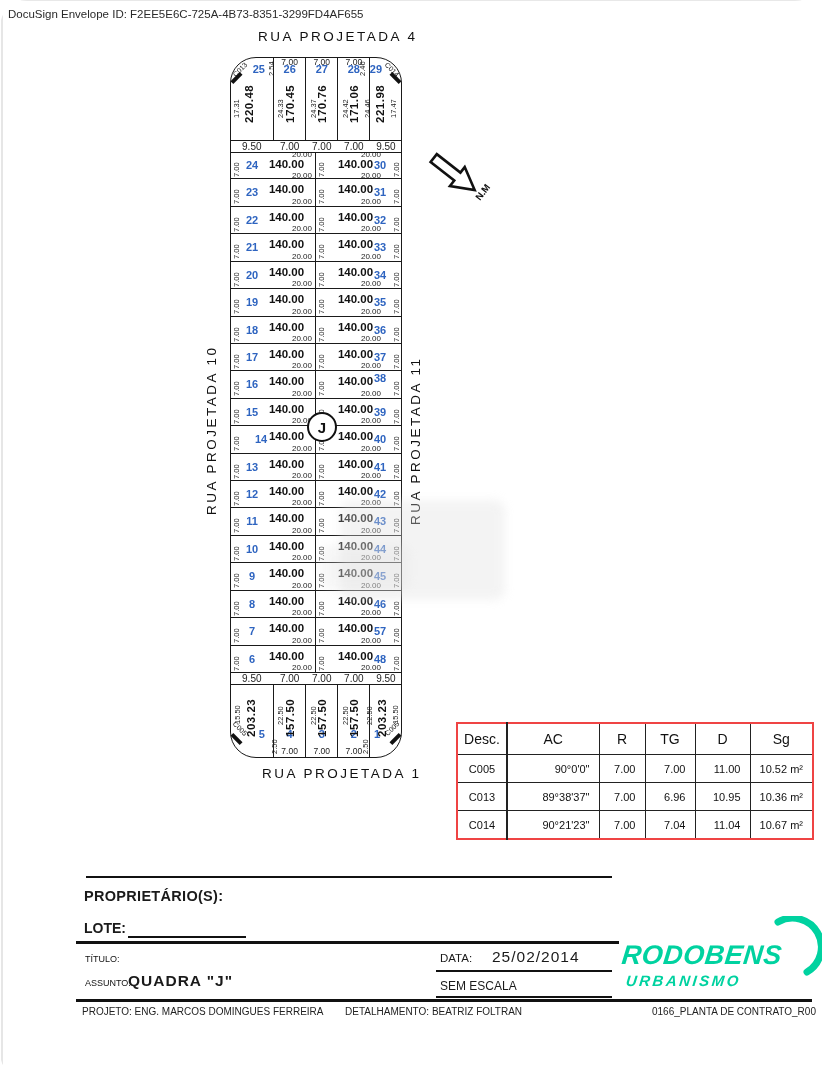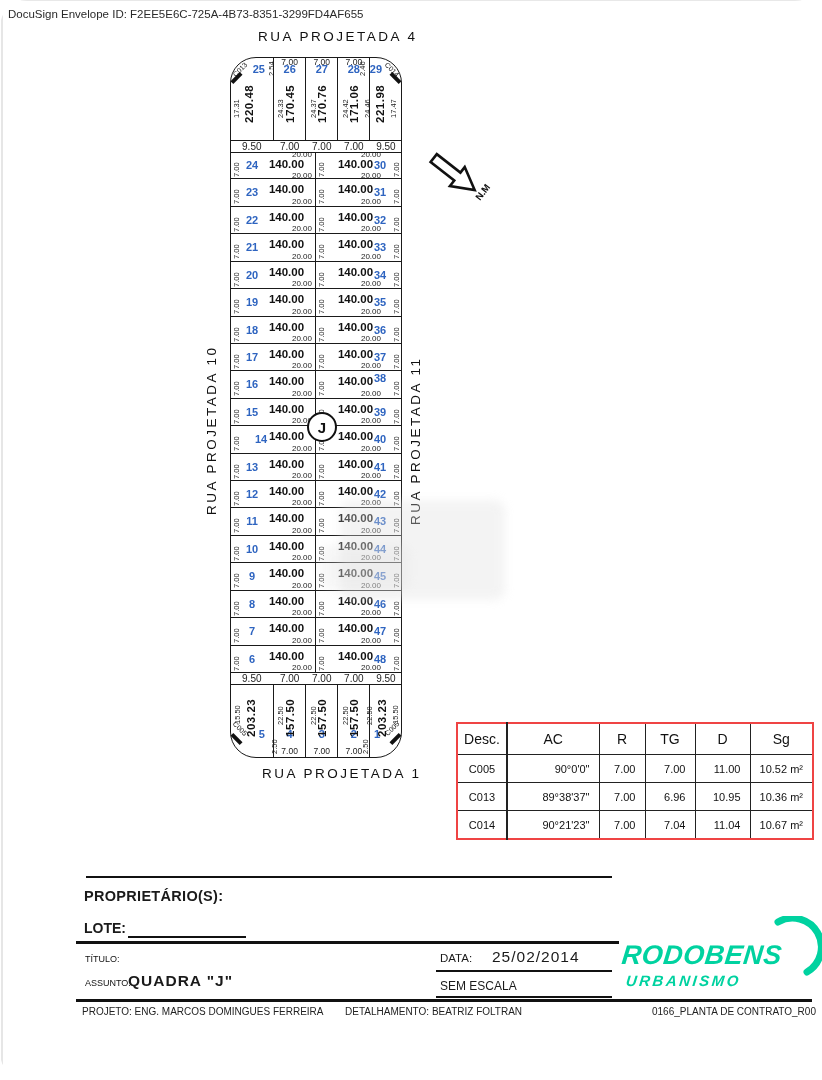--- a/index.html
+++ b/index.html
@@ -302,21 +302,21 @@
           <span class="d7" style="position: absolute; right: 1.5px; top: 2px; height: 23px;">7.00</span>
         </div>
         <div class="mrow">
           <span class="d7" style="position: absolute; left: 1.5px; top: 2px; height: 23px;">7.00</span>
           <span class="mnum" style="position: absolute; left: 13px; top: 7px; width: 18px;">7</span>
           <span class="marea" style="position: absolute; left: 31px; top: 4px; width: 51px;">140.00</span>
           <span class="m20" style="position: absolute; left: 31px; bottom: 0px; width: 51px;">20.00</span>
           <span class="d7" style="position: absolute; left: 87px; top: 2px; height: 23px;">7.00</span>
           <span class="marea" style="position: absolute; left: 100px; top: 4px; width: 51px;">140.00</span>
           <span class="m20" style="position: absolute; left: 100px; bottom: 0px; width: 51px;">20.00</span>
-          <span class="mnum" style="position: absolute; right: 13px; top: 7px; width: 18px;">47</span>
+          <span class="mnum" style="position: absolute; right: 13px; top: 7px; width: 18px;">57</span>
           <span class="d7" style="position: absolute; right: 1.5px; top: 2px; height: 23px;">7.00</span>
         </div>
         <div class="mrow">
           <span class="d7" style="position: absolute; left: 1.5px; top: 2px; height: 23px;">7.00</span>
           <span class="mnum" style="position: absolute; left: 13px; top: 7px; width: 18px;">6</span>
           <span class="marea" style="position: absolute; left: 31px; top: 4px; width: 51px;">140.00</span>
           <span class="m20" style="position: absolute; left: 31px; bottom: 0px; width: 51px;">20.00</span>
           <span class="d7" style="position: absolute; left: 87px; top: 2px; height: 23px;">7.00</span>
           <span class="marea" style="position: absolute; left: 100px; top: 4px; width: 51px;">140.00</span>
           <span class="m20" style="position: absolute; left: 100px; bottom: 0px; width: 51px;">20.00</span>

